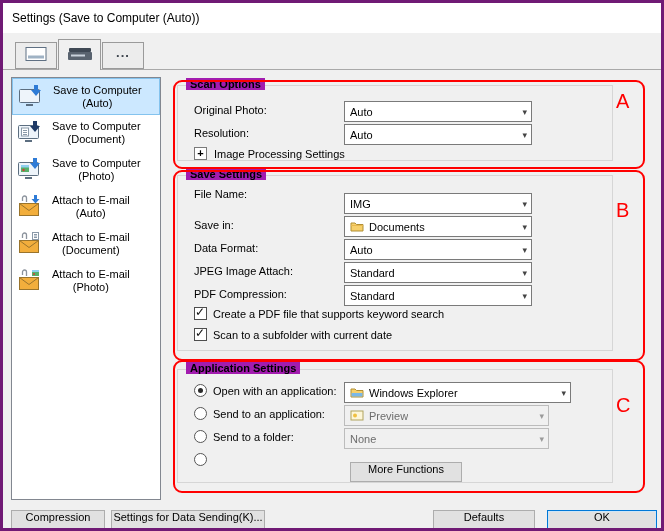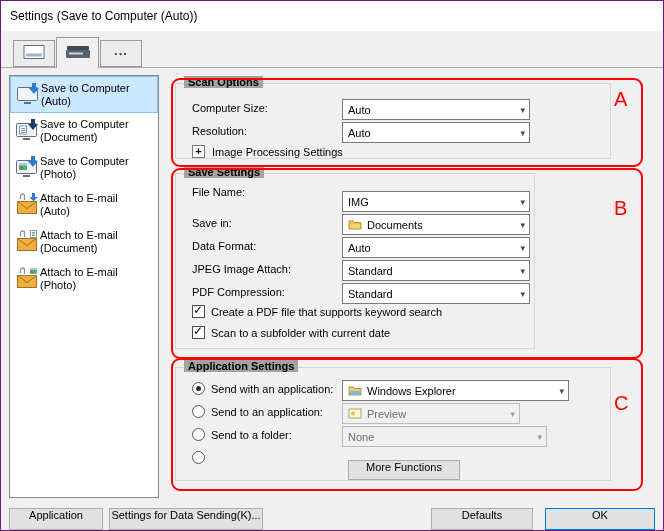--- a/index.html
+++ b/index.html
@@ -1,35 +1,35 @@
 <!DOCTYPE html>
 <html><head>
 <meta charset="utf-8">
 <style>
   html,body{margin:0;padding:0;background:#fff;}
   body{font-family:"Liberation Sans", sans-serif; -webkit-font-smoothing:antialiased;}
   .dialog{position:relative;width:664px;height:531px;box-sizing:border-box;
-    background:#f0f0f0;border:1px solid #701a75;overflow:hidden;font-size:11px;color:#000;}
+    background:#f0f0f0;border:3px solid #701a75;overflow:hidden;font-size:11px;color:#000;}
   .titlebar{position:absolute;left:0;top:0;width:100%;height:30px;background:#ffffff;
     display:flex;align-items:center;padding-left:9px;box-sizing:border-box;}
   .title{font-size:12px;color:#000;}
   .tabline{position:absolute;left:0;top:66px;width:100%;border-top:1px solid #a9a9a9;}
   .tab{position:absolute;top:39px;width:42px;height:27px;background:#ececec;border:1px solid #9a9a9a;
     box-sizing:border-box;display:flex;align-items:center;justify-content:center;cursor:pointer;}
   .tab.selected{top:36px;height:31px;background:#f0f0f0;border-bottom:none;z-index:3;}
   .tab .dots{font-weight:bold;letter-spacing:1px;color:#3c434c;font-size:13px;line-height:8px;padding-bottom:6px;}
   .sidebar{position:absolute;left:8px;top:74px;width:150px;height:423px;background:#fff;
     border:1px solid #828790;box-sizing:border-box;}
   .side-item{position:absolute;left:0;width:148px;height:37px;box-sizing:border-box;cursor:pointer;}
   .side-item.selected{background:#cce8ff;border:1px solid #84c3ee;}
   .side-icon{position:absolute;left:4px;top:5px;width:26px;height:26px;}
   .side-icon svg{display:block;}
-  .side-label{position:absolute;left:30px;top:5px;display:flex;flex-direction:column;line-height:13px;font-size:11px;}
+  .side-label{position:absolute;left:40px;top:5px;display:flex;flex-direction:column;line-height:13px;font-size:11px;text-align:center;}
   .groupbox{position:absolute;border:1px solid #d6d6d6;box-sizing:border-box;}
-  .gb-title{position:absolute;top:-8px;left:8px;background:#a3a3a3;padding:0 4px;font-weight:bold;font-size:11px;}
+  .gb-title{position:absolute;top:-8px;left:8px;background:#a21caf;padding:0 4px;font-weight:bold;font-size:11px;}
   .flabel{position:absolute;font-size:11px;white-space:nowrap;}
   .combo{position:absolute;height:21px;background:#fff;border:1px solid #7a7a7a;box-sizing:border-box;
     display:flex;align-items:center;padding:0 18px 0 5px;cursor:pointer;}
   .combo .cv{font-size:11px;white-space:nowrap;overflow:hidden;}
   .combo .ca{position:absolute;right:4px;top:50%;transform:translateY(-50%);font-size:9px;color:#444;}
   .combo.disabled{background:#f0f0f0;color:#6d6d6d;border-color:#bcbcbc;cursor:default;}
   .combo.disabled .ca{color:#9a9a9a;}
   .ficon{display:inline-flex;margin-right:5px;flex:none;}
   .plusbtn{position:absolute;width:13px;height:13px;background:#fff;border:1px solid #7a7a7a;box-sizing:border-box;
     display:flex;align-items:center;justify-content:center;font-size:11px;font-weight:bold;line-height:9px;cursor:pointer;}
@@ -171,37 +171,37 @@
       </span>
       <span class="side-label">
         <span>Attach to E-mail</span>
         <span>(Photo)</span>
       </span>
     </div>
   </div>
 
   <div class="groupbox" style="left:174px;top:82px;width:436px;height:76px">
     <span class="gb-title">Scan Options</span>
-    <span class="flabel" style="left:16px;top:18px">Computer Size:</span>
+    <span class="flabel" style="left:16px;top:18px">Original Photo:</span>
     <div class="combo" style="left:166px;top:15px;width:188px">
       <span class="cv">Auto</span>
       <span class="ca">▾</span>
     </div>
     <span class="flabel" style="left:16px;top:41px">Resolution:</span>
     <div class="combo" style="left:166px;top:38px;width:188px">
       <span class="cv">Auto</span>
       <span class="ca">▾</span>
     </div>
     <div class="plusbtn" style="left:16px;top:61px">
       <span>+</span>
     </div>
     <span class="flabel" style="left:36px;top:62px">Image Processing Settings</span>
   </div>
 
-  <div class="groupbox" style="left:174px;top:172px;width:360px;height:176px">
+  <div class="groupbox" style="left:174px;top:172px;width:436px;height:176px">
     <span class="gb-title">Save Settings</span>
 
     <span class="flabel" style="left:16px;top:12px">File Name:</span>
     <div class="combo" style="left:166px;top:17px;width:188px">
       <span class="cv">IMG</span>
       <span class="ca">▾</span>
     </div>
 
     <span class="flabel" style="left:16px;top:43px">Save in:</span>
     <div class="combo" style="left:166px;top:40px;width:188px">
@@ -246,38 +246,38 @@
       </span>
       <span>Scan to a subfolder with current date</span>
     </div>
   </div>
 
   <div class="groupbox" style="left:174px;top:366px;width:436px;height:114px">
     <span class="gb-title">Application Settings</span>
 
     <div class="radiorow" style="left:16px;top:14px">
       <span class="radio selected"></span>
-      <span>Send with an application:</span>
+      <span>Open with an application:</span>
     </div>
     <div class="combo" style="left:166px;top:12px;width:227px">
       <span class="ficon">
         <svg width="14" height="11" viewBox="0 0 14 11">
             <path d="M1 2 h4 l1.5 1.5 H13 V10 H1 z" fill="#f7d06b" stroke="#b08f35"></path>
             <rect x="1.5" y="6" width="11" height="3.5" fill="#7ab8e8"></rect>
           </svg>
       </span>
       <span class="cv">Windows Explorer</span>
       <span class="ca">▾</span>
     </div>
 
     <div class="radiorow" style="left:16px;top:37px">
       <span class="radio"></span>
       <span>Send to an application:</span>
     </div>
-    <div class="combo disabled" style="left:166px;top:35px;width:178px">
+    <div class="combo disabled" style="left:166px;top:35px;width:205px">
       <span class="ficon">
         <svg width="14" height="11" viewBox="0 0 14 11">
             <rect x="1" y="1" width="12" height="9" fill="#fdf6d8" stroke="#b0a35f"></rect>
             <circle cx="5" cy="5.5" r="2" fill="#f0c040"></circle>
           </svg>
       </span>
       <span class="cv">Preview</span>
       <span class="ca">▾</span>
     </div>
 
@@ -302,21 +302,21 @@
   <div class="redbox" style="left:170px;top:77px;width:468px;height:85px"></div>
   <span class="redletter" style="left:613px;top:88px">A</span>
 
   <div class="redbox" style="left:170px;top:167px;width:468px;height:187px"></div>
   <span class="redletter" style="left:613px;top:197px">B</span>
 
   <div class="redbox" style="left:170px;top:357px;width:468px;height:129px"></div>
   <span class="redletter" style="left:613px;top:392px">C</span>
 
   <div class="btn" style="left:8px;top:507px;width:94px">
-    <span>Application</span>
+    <span>Compression</span>
   </div>
   <div class="btn" style="left:108px;top:507px;width:154px">
     <span>Settings for Data Sending(K)...</span>
   </div>
   <div class="btn" style="left:430px;top:507px;width:102px">
     <span>Defaults</span>
   </div>
   <div class="btn default" style="left:544px;top:507px;width:110px">
     <span>OK</span>
   </div>

